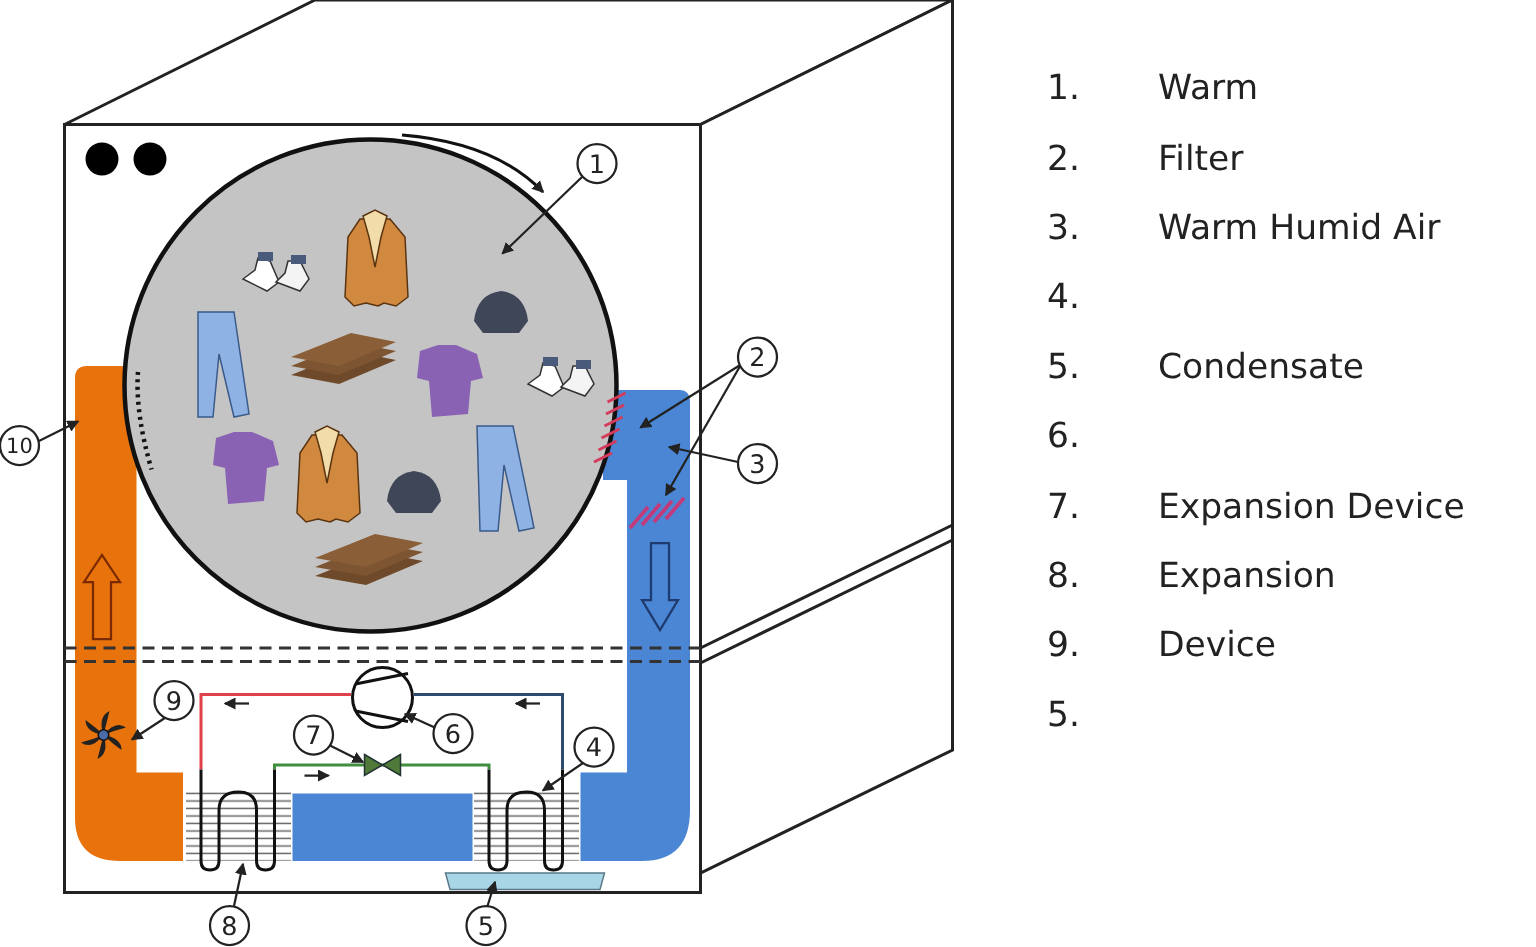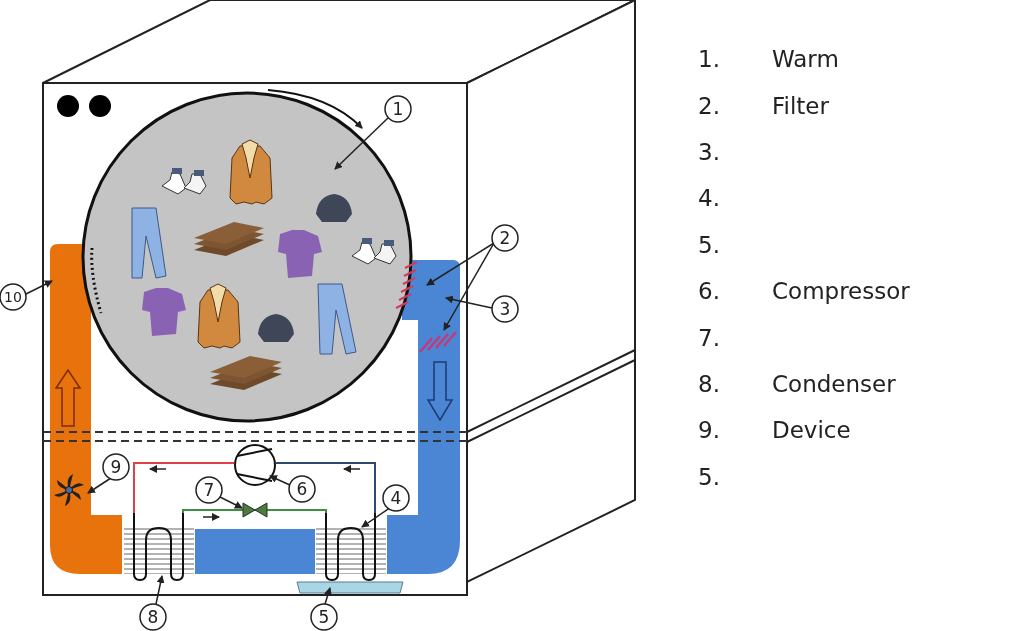--- a/index.html
+++ b/index.html
@@ -224,37 +224,39 @@
   <li>
       <span class="num">1.</span>
       <span>Warm</span>
     </li>
   <li>
       <span class="num">2.</span>
       <span>Filter</span>
     </li>
   <li>
       <span class="num">3.</span>
+      <span>Warm Humid Air</span>
     </li>
   <li>
       <span class="num">4.</span>
     </li>
   <li>
       <span class="num">5.</span>
+      <span>Condensate</span>
     </li>
   <li>
       <span class="num">6.</span>
-      <span>Compressor</span>
     </li>
   <li>
       <span class="num">7.</span>
+      <span>Expansion Device</span>
     </li>
   <li>
       <span class="num">8.</span>
-      <span>Condenser</span>
+      <span>Expansion</span>
     </li>
   <li>
       <span class="num">9.</span>
       <span>Device</span>
     </li>
   <li>
       <span class="num">5.</span>
     </li>
 </ul>
 

